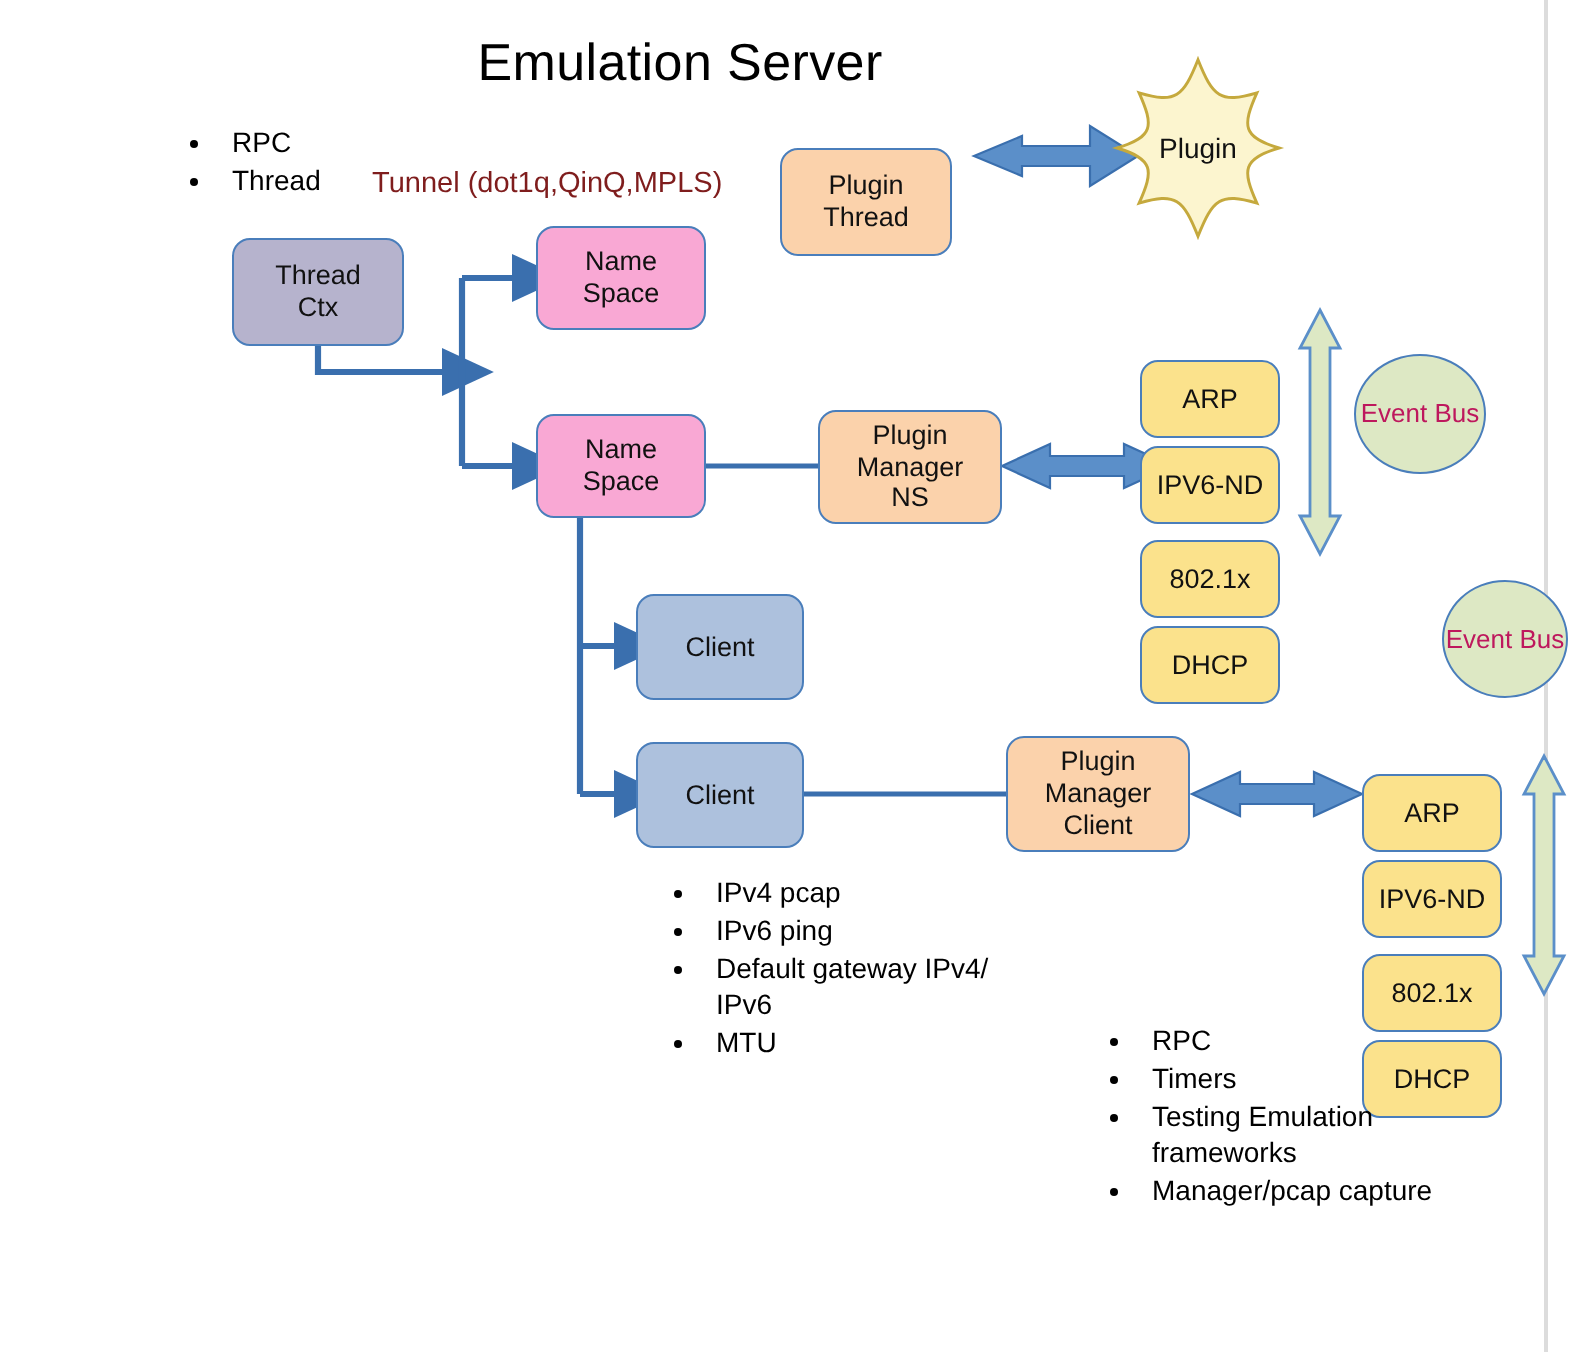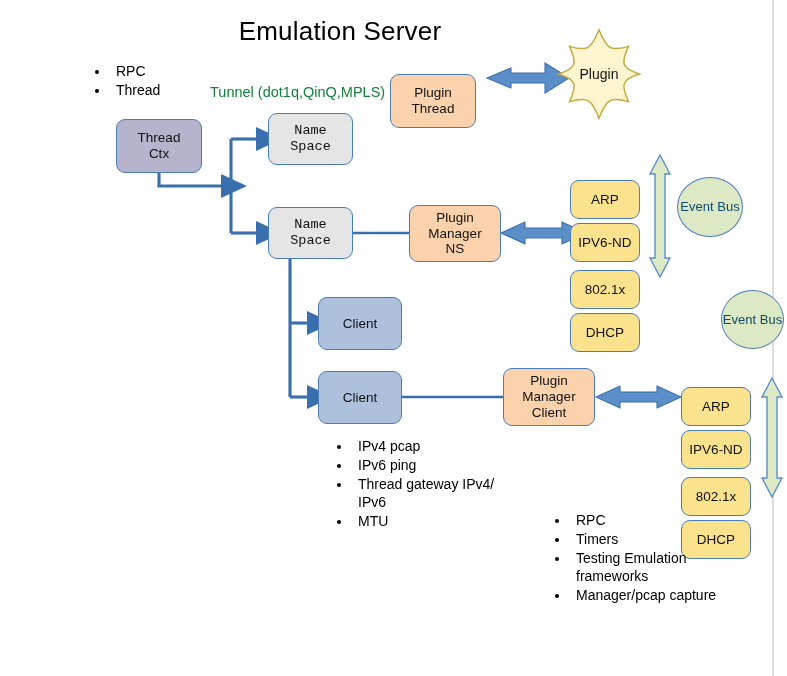--- a/index.html
+++ b/index.html
@@ -57,21 +57,21 @@
     display: flex;
     align-items: center;
     justify-content: center;
     text-align: center;
     font-size: 13.5px;
     line-height: 1.18;
     color: #111;
   }
   .node span { display: block; }
   .n-purple { background: #b6b3cd; }
-  .n-green  { background: #e5e5e5; font-family: Liberation Mono, monospace; }
+  .n-green  { background: #f9a8d4; }
   .n-orange { background: #fbd2ab; }
   .n-blue   { background: #adc1dd; }
   .n-yellow { background: #fbe28c; margin-top: 32px; }
   
   .star-wrap {
     position: absolute;
   }
   .star-label {
     position: absolute;
     width: 100%;
@@ -88,21 +88,21 @@
     box-sizing: border-box;
     border: 1.5px solid #4a7ebb;
     background: #dde8c4;
     border-radius: 50%;
     display: flex;
     align-items: center;
     justify-content: center;
     text-align: center;
     font-size: 13px;
     line-height: 1.2;
-    color: #0c4a6e;
+    color: #be185d;
   }
   
   #wires {
     position: absolute;
     left: 0;
     top: 0;
     width: 787px;
     height: 676px;
     pointer-events: none;
   }
@@ -121,24 +121,24 @@
   .bullets ul ul {
     padding-left: 24px;
     margin: 0;
   }
   .bullets li {
     margin: 0 0 1px 0;
     padding-left: 6px;
   }
   .tunnel-label {
     position: absolute;
-    left: 210px;
+    left: 186px;
     top: 84px;
     font-size: 14.5px;
-    color: #15803d;
+    color: #7f1d1d;
     white-space: nowrap;
   }
 </style>
 </head>
 <body>
 
 <div id="canvas">
 
   <div class="page-edge"></div>
   <div class="page-right-fill"></div>
@@ -295,21 +295,21 @@
     <div>
       <span>Event</span>
       <span>Bus</span>
     </div>
   </div>
 
   <div class="bullets" style="left:330px; top:438px; width:190px;">
     <ul>
       <li>IPv4 pcap</li>
       <li>IPv6 ping</li>
-      <li>Thread gateway IPv4/ IPv6</li>
+      <li>Default gateway IPv4/ IPv6</li>
       <li>MTU</li>
     </ul>
   </div>
 
   <div class="bullets" style="left:548px; top:512px; width:200px;">
     <ul>
       <li>
         <span>RPC</span>
       </li>
       <li>Timers</li>

